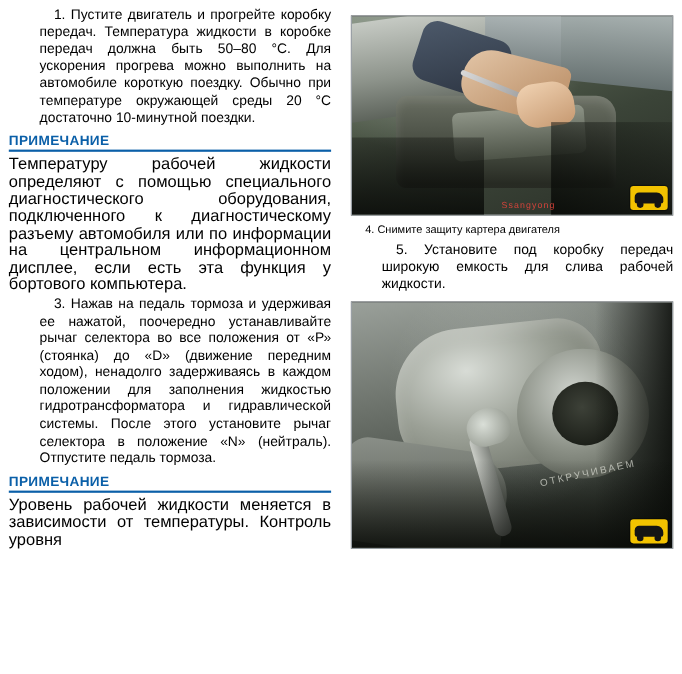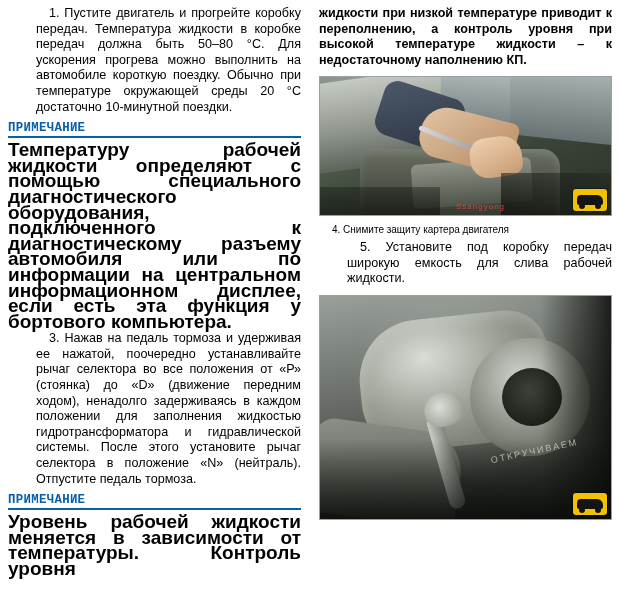--- a/index.html
+++ b/index.html
@@ -40,30 +40,29 @@
     hyphens: manual;
   }
   p.indent { text-indent: 13px; margin-left: 28px; }
 
   .note-head {
     color: #0a5fa8;
     font-weight: bold;
     font-size: 12.4px;
     letter-spacing: 0.3px;
     margin: 6px 0 1px 0;
-    font-family: Liberation Mono, monospace;
   }
   .note-rule {
     height: 2px;
     background: #0a5fa8;
     margin: 0 0 4px 0;
   }
   .note-body {
-    font-weight: bold;
-    font-size: 19px;
+    font-weight: normal;
+    font-size: 15px;
     line-height: 15.6px;
     text-align: justify;
     margin: 0 0 2px 0;
   }
   .bold-lead {
     font-weight: bold;
     font-size: 12.6px;
     line-height: 15.6px;
     text-align: justify;
     margin: 0 0 2px 0;
@@ -71,21 +70,21 @@
 
   
   .photo {
     position: relative;
     width: 100%;
     border: 1px solid #9aa0a6;
     box-sizing: border-box;
     overflow: hidden;
     background: #5b5e55;
   }
-  .photo-1 { height: 140px; margin: 8px 0 6px 0; text-align: right; }
+  .photo-1 { height: 182px; margin: 8px 0 6px 0; text-align: right; }
   .photo-2 { height: 225px; margin: 8px 0 0 0; }
 
   
   .p1-bg {
     position: absolute; inset: 0;
     background:
       radial-gradient(ellipse at 28% 18%, rgba(255,255,255,0.35), rgba(255,255,255,0) 45%),
       linear-gradient(160deg, #7d8a7a 0%, #55604f 30%, #3b4438 60%, #2a2f27 100%);
   }
   .p1-hood {
@@ -270,21 +269,20 @@
     <p class="indent">3. Нажав на педаль тормоза и удерживая ее нажатой, поочередно устанавливайте рычаг селектора во все положения от «Р» (стоянка) до «D» (движение передним ходом), ненадолго задерживаясь в каждом положении для заполнения жидкостью гидротрансформатора и гидравлической системы. После этого установите рычаг селектора в положение «N» (нейтраль). Отпустите педаль тормоза.</p>
 
     <div class="note-head">ПРИМЕЧАНИЕ</div>
     <div class="note-rule"></div>
     <p class="note-body">Уровень рабочей жидкости меняется в зависимости от температуры. Контроль уровня</p>
 
   </div>
 
   <div class="col col-right">
 
-    <p class="bold-lead">жидкости при низкой температуре приводит к переполнению, а контроль уровня при высокой температуре жидкости – к недостаточному наполнению КП.</p>
 
     <div class="photo photo-1">
       <div class="p1-bg"></div>
       <div class="p1-hood"></div>
       <div class="p1-windshield"></div>
       <div class="p1-engine"></div>
       <div class="p1-cover"></div>
       <div class="p1-sleeve"></div>
       <div class="p1-arm"></div>
       <div class="p1-dipstick"></div>

